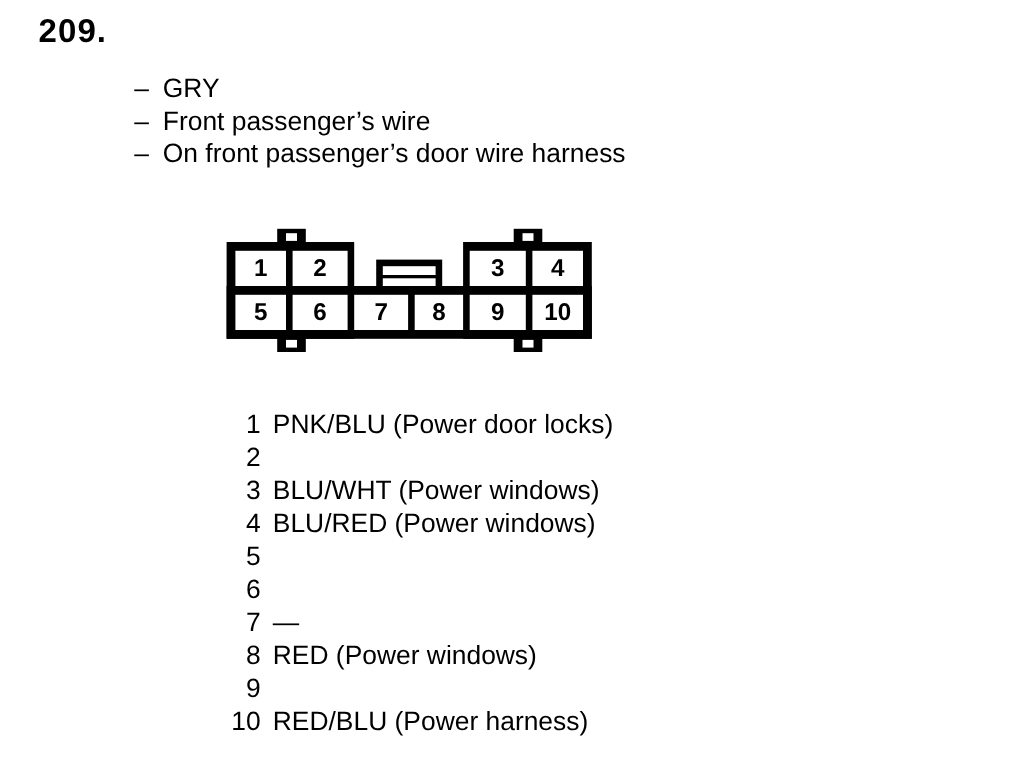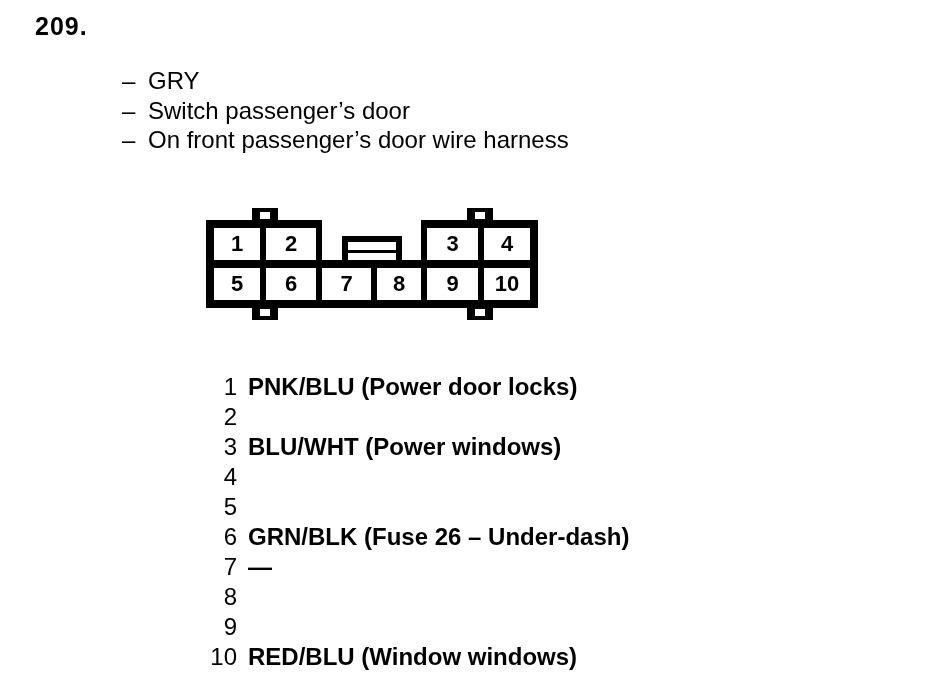--- a/index.html
+++ b/index.html
@@ -17,21 +17,21 @@
   }
 
   
   .header {
     position: absolute;
     left: 35px;
     top: 12px;
     display: flex;
     gap: 22px;
     font-weight: bold;
-    font-size: 25px;
+    font-size: 30px;
     line-height: 1.15;
     letter-spacing: 1px;
     white-space: nowrap;
   }
 
   
   .details {
     position: absolute;
     left: 122px;
     top: 66px;
@@ -102,37 +102,37 @@
     top: 372px;
     font-size: 24px;
     line-height: 30px;
   }
   .pin-row { display: flex; white-space: nowrap; }
   .pin-num {
     width: 39px;
     flex: 0 0 39px;
     text-align: right;
   }
-  .pin-desc { margin-left: 11px; font-weight: bold; }
+  .pin-desc { margin-left: 11px; }
 </style>
 </head>
 <body>
 
 <div class="header">
   <span>209.</span>
 </div>
 
 <div class="details">
   <div class="detail-row">
     <span class="detail-dash">–</span>
     <span>GRY</span>
   </div>
   <div class="detail-row">
     <span class="detail-dash">–</span>
-    <span>Switch passenger’s door</span>
+    <span>Front passenger’s wire</span>
   </div>
   <div class="detail-row">
     <span class="detail-dash">–</span>
     <span>On front passenger’s door wire harness</span>
   </div>
 </div>
 
 <div class="connector">
   <div class="blk" id="block-left"></div>
   <div class="blk" id="block-right"></div>
@@ -175,35 +175,36 @@
   </div>
   <div class="pin-row">
     <span class="pin-num">2</span>
   </div>
   <div class="pin-row">
     <span class="pin-num">3</span>
     <span class="pin-desc">BLU/WHT (Power windows)</span>
   </div>
   <div class="pin-row">
     <span class="pin-num">4</span>
+    <span class="pin-desc">BLU/RED (Power windows)</span>
   </div>
   <div class="pin-row">
     <span class="pin-num">5</span>
   </div>
   <div class="pin-row">
     <span class="pin-num">6</span>
-    <span class="pin-desc">GRN/BLK (Fuse 26 – Under-dash)</span>
   </div>
   <div class="pin-row">
     <span class="pin-num">7</span>
     <span class="pin-desc">—</span>
   </div>
   <div class="pin-row">
     <span class="pin-num">8</span>
+    <span class="pin-desc">RED (Power windows)</span>
   </div>
   <div class="pin-row">
     <span class="pin-num">9</span>
   </div>
   <div class="pin-row">
     <span class="pin-num">10</span>
-    <span class="pin-desc">RED/BLU (Window windows)</span>
+    <span class="pin-desc">RED/BLU (Power harness)</span>
   </div>
 </div>
 
 </body></html>

